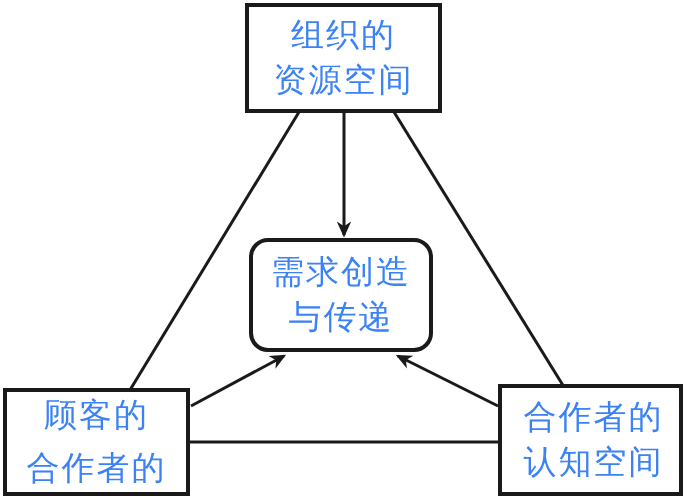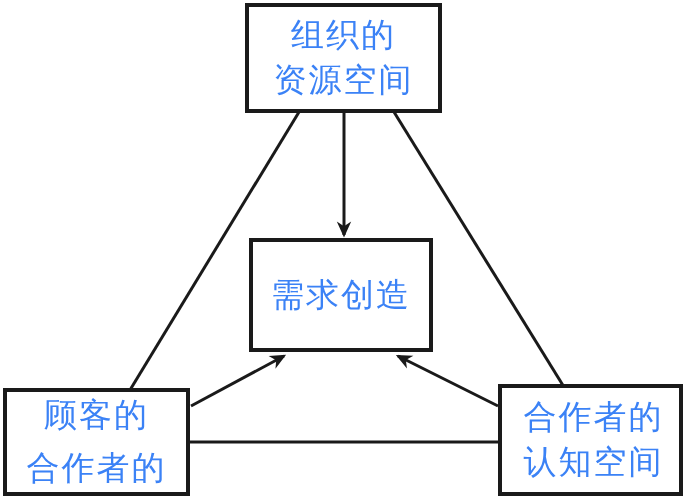--- a/index.html
+++ b/index.html
@@ -32,21 +32,21 @@
     flex-direction: column;
     justify-content: center;
     align-items: center;
     text-align: center;
     font-size: 33px;
     line-height: 1.36;
     letter-spacing: 2px;
     white-space: nowrap;
   }
   #node-top          { left: 245px; top: 3px;   width: 197px; height: 110px; }
-  #node-center       { left: 249px; top: 238px; width: 184px; height: 114px; }
+  #node-center       { left: 249px; top: 238px; width: 184px; height: 114px; border-radius: 19px; }
   #node-bottom-left  { left: 3px;   top: 388px; width: 187px; height: 108px; gap: 8px; }
   #node-bottom-right { left: 498px; top: 384px; width: 185px; height: 112px; padding-left: 6px; }
 </style>
 </head>
 <body>
 
 <div id="canvas">
 
   <svg id="edges-svg" viewBox="0 0 688 501" xmlns="http://www.w3.org/2000/svg">
     <defs>
@@ -64,20 +64,21 @@
     <line x1="498" y1="406" x2="398" y2="356" stroke="#1a1a1a" stroke-width="3" marker-end="url(#arrowhead)"></line>
   </svg>
 
   <div class="node" id="node-top">
     <div>组织的</div>
     <div>资源空间</div>
   </div>
 
   <div class="node" id="node-center">
     <div>需求创造</div>
+    <div>与传递</div>
   </div>
 
   <div class="node" id="node-bottom-left">
     <div>顾客的</div>
     <div>合作者的</div>
   </div>
 
   <div class="node" id="node-bottom-right">
     <div>合作者的</div>
     <div>认知空间</div>

